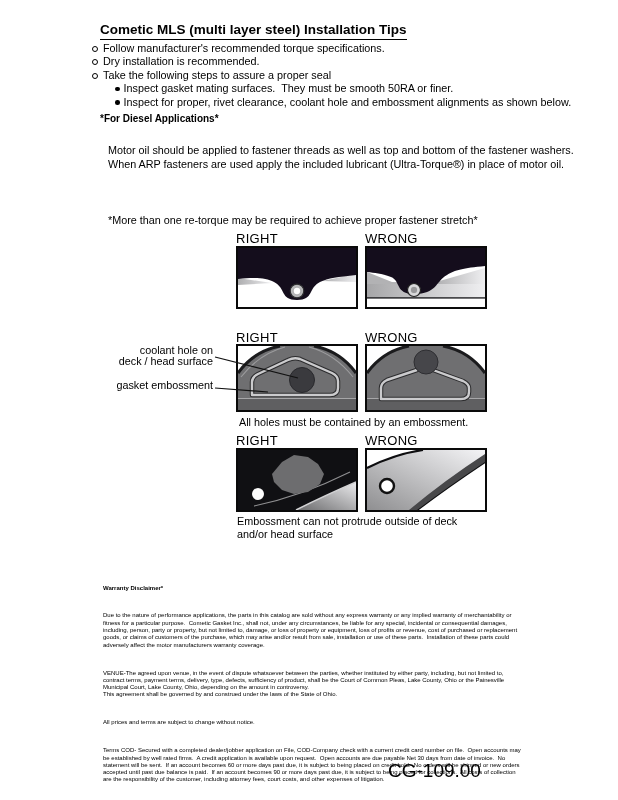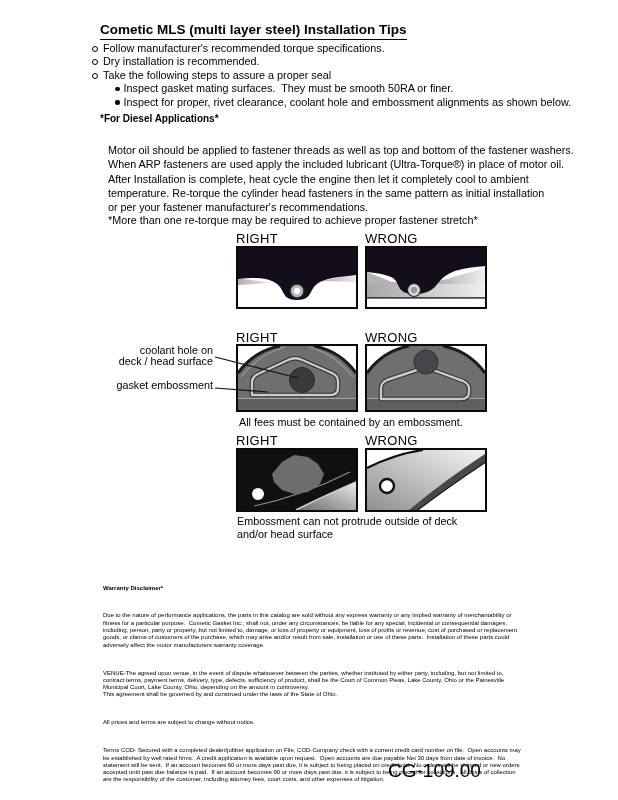--- a/index.html
+++ b/index.html
@@ -63,21 +63,20 @@
       <span class="bt">Inspect gasket mating surfaces.  They must be smooth 50RA or finer.</span>
     </div>
     <div class="b l2">
       <span class="m-dot"></span>
       <span class="bt">Inspect for proper, rivet clearance, coolant hole and embossment alignments as shown below.</span>
     </div>
   </div>
 
   <h2 class="diesel-h">*For Diesel Applications*</h2>
   <p class="para p1">Motor oil should be applied to fastener threads as well as top and bottom of the fastener washers.<br>When ARP fasteners are used apply the included lubricant (Ultra-Torque®) in place of motor oil.</p>
-  <p class="para p2">After Installation is complete, heat cycle the engine then let it completely cool to ambient<br>temperature. Re-torque the cylinder head fasteners in the same pattern as initial installation<br>or per your fastener manufacturer's recommendations.</p>
   <p class="para p3">*More than one re-torque may be required to achieve proper fastener stretch*</p>
 
   <div class="dg-h r1h cL">RIGHT</div>
   <div class="dg-h r1h cR">WRONG</div>
 
   <div class="dbox r1b cL">
     <svg width="118" height="59" viewBox="0 0 118 59">
       <defs>
         <linearGradient id="gw1" x1="0" y1="0" x2="1" y2="0">
           <stop offset="0" stop-color="#aeaeb0"></stop>
@@ -150,21 +149,21 @@
       <path d="M14,53 L14,42 Q14,37 20,34 L50,24 Q58,21 66,24 L96,35 Q102,38 102,42 L102,46 Q102,53 94,53 L20,53 Z" fill="none" stroke="#2c2c2e" stroke-width="4.5" stroke-linejoin="round"></path>
       <path d="M14,53 L14,42 Q14,37 20,34 L50,24 Q58,21 66,24 L96,35 Q102,38 102,42 L102,46 Q102,53 94,53 L20,53 Z" fill="none" stroke="#cbcbcd" stroke-width="2.4" stroke-linejoin="round"></path>
       <path d="M0,0 L42,0 Q16,5 0,27 Z" fill="#ffffff"></path>
       <path d="M42,0 Q16,5 0,27" fill="none" stroke="#1b1b1d" stroke-width="3"></path>
       <path d="M118,0 L76,0 Q102,5 118,27 Z" fill="#ffffff"></path>
       <path d="M76,0 Q102,5 118,27" fill="none" stroke="#1b1b1d" stroke-width="3"></path>
       <circle cx="59" cy="16" r="12" fill="#46464a" stroke="#2e2e32" stroke-width="1"></circle>
     </svg>
   </div>
 
-  <div class="dg-cap cap2">All fees must be contained by an embossment.</div>
+  <div class="dg-cap cap2">All holes must be contained by an embossment.</div>
 
   <div class="dg-h r3h cL">RIGHT</div>
   <div class="dg-h r3h cR">WRONG</div>
 
   <div class="dbox r3b cL">
     <svg width="118" height="60" viewBox="0 0 118 60">
       <defs>
         <linearGradient id="gw3" x1="0" y1="1" x2="1" y2="0">
           <stop offset="0" stop-color="#6a6a6c"></stop>
             <stop offset="1" stop-color="#ececee"></stop>

